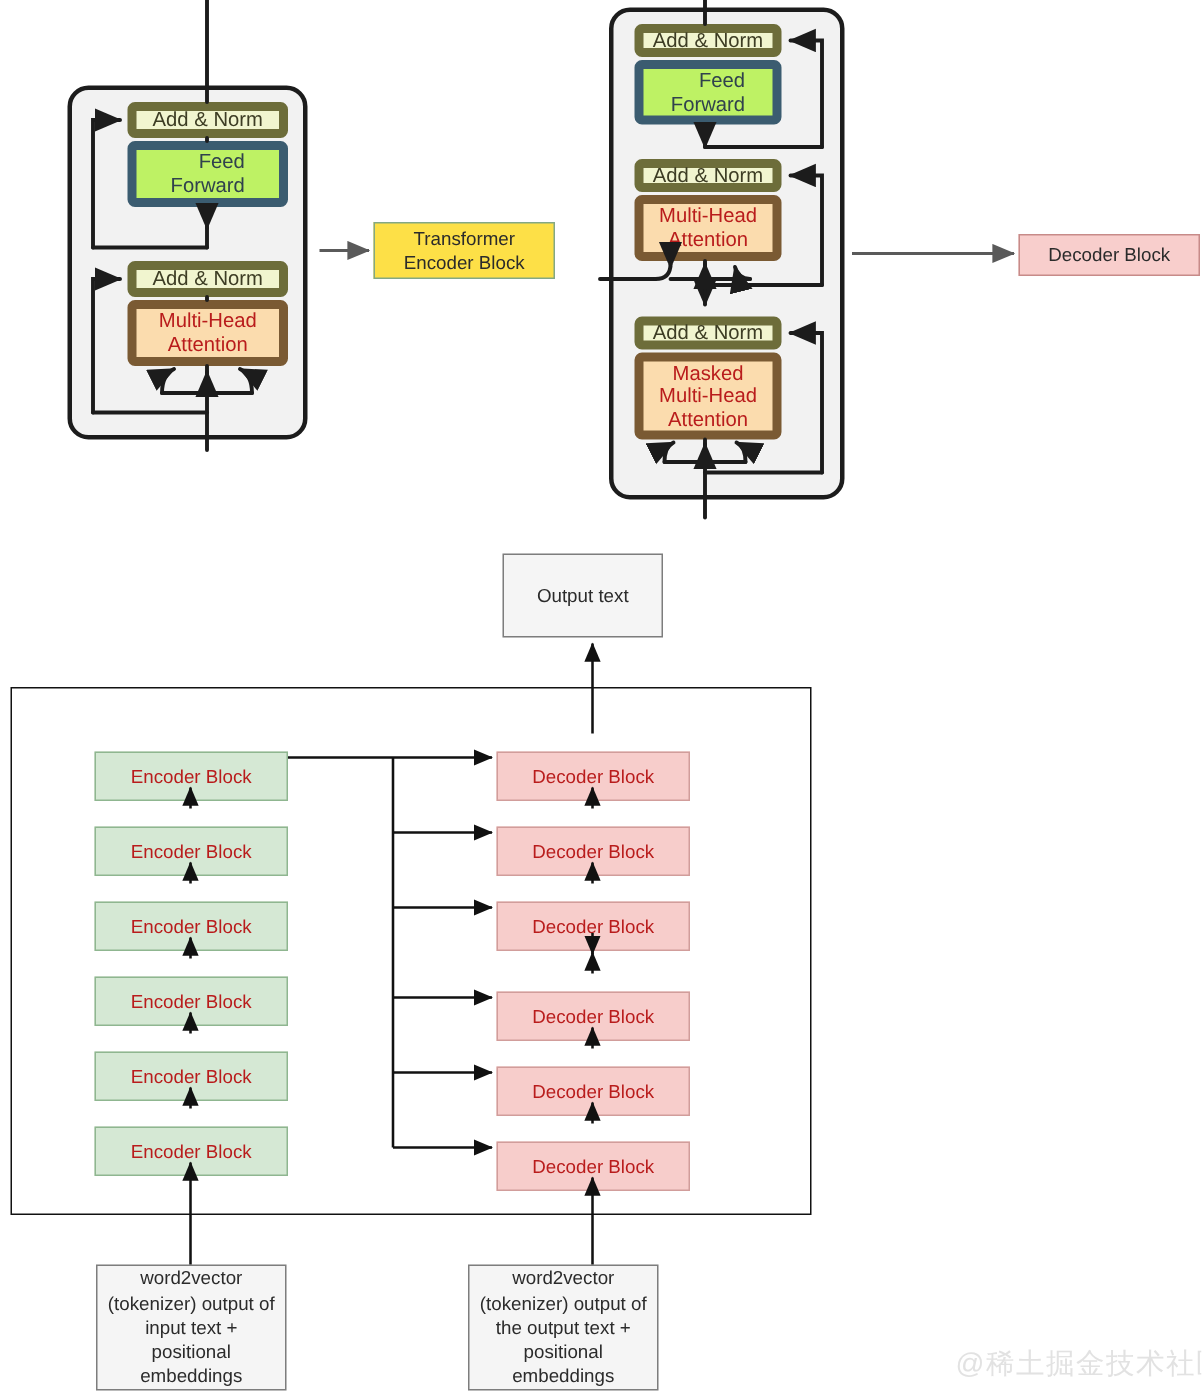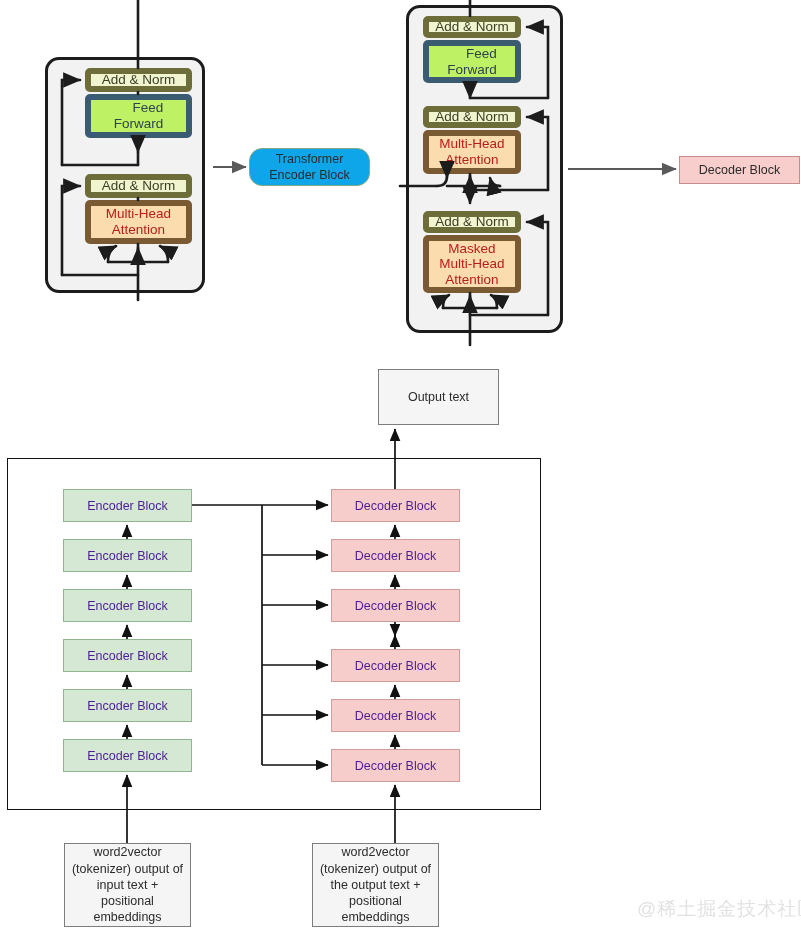--- a/index.html
+++ b/index.html
@@ -50,34 +50,35 @@
     display: flex;
     align-items: center;
     justify-content: center;
     text-align: center;
     border: 1px solid #8a8a8a;
     font-size: 12.5px;
     color: #2b2b2b;
     line-height: 1.3;
     padding: 2px 4px;
   }
-  .box.green  { background: #0ea5e9; border-color: #83a884; border-radius: 13px; }
+  .box.green  { background: #fde047; border-color: #83a884; }
   .box.pink   { background: #f8cecc; border-color: #c78b89; }
   .box.grey   { background: #f5f5f5; border-color: #7d7d7d; }
 
   
   .stack-box {
     position: absolute;
     box-sizing: border-box;
     display: flex;
     align-items: center;
     justify-content: center;
     font-size: 12.5px;
-    color: #4c1d95;
+    color: #b91c1c;
     border: 1px solid #7fa780;
+    margin-top: 12px;
   }
   .stack-box.enc { background: #d5e8d4; border-color: #8fb690; }
   .stack-box.dec { background: #f7cdcb; border-color: #d19d9b; }
 
   .outer-frame {
     position: absolute;
     box-sizing: border-box;
     border: 1.6px solid #111111;
     background: transparent;
   }
@@ -129,21 +130,21 @@
 Attention</div>
 
   <div class="sub addnorm" style="left:423px; top:211px; width:98px; height:22px;">Add &amp; Norm</div>
 
   <div class="sub mha" style="left:423px; top:235px; width:98px; height:58px; white-space:pre-line;">Masked
 Multi-Head
 Attention</div>
 
   <div class="box pink" style="left:679px; top:156px; width:121px; height:28px;">Decoder Block</div>
 
-  <div class="box grey" style="left:335px; top:369px; width:121px; height:56px;margin-left:43px;">Output text</div>
+  <div class="box grey" style="left:335px; top:369px; width:107px; height:56px;">Output text</div>
 
   <div class="outer-frame" style="left:7px; top:458px; width:534px; height:352px;"></div>
 
   <div class="stack-box enc" style="left:63px; top:489px; width:129px; height:33px;">Encoder Block</div>
   <div class="stack-box enc" style="left:63px; top:539px; width:129px; height:33px;">Encoder Block</div>
   <div class="stack-box enc" style="left:63px; top:589px; width:129px; height:33px;">Encoder Block</div>
   <div class="stack-box enc" style="left:63px; top:639px; width:129px; height:33px;">Encoder Block</div>
   <div class="stack-box enc" style="left:63px; top:689px; width:129px; height:33px;">Encoder Block</div>
   <div class="stack-box enc" style="left:63px; top:739px; width:129px; height:33px;">Encoder Block</div>
 

